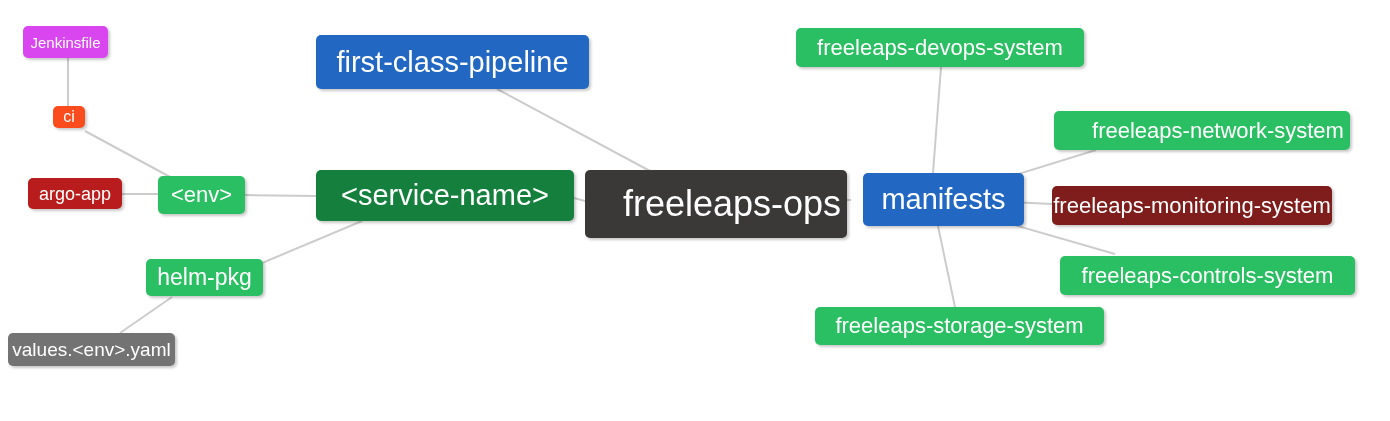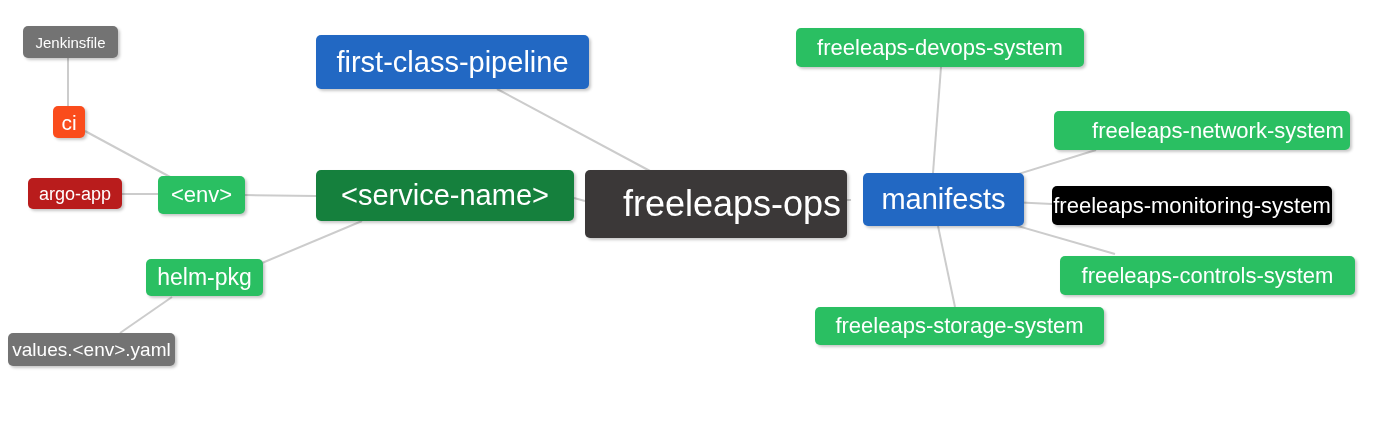--- a/index.html
+++ b/index.html
@@ -52,29 +52,29 @@
       <line x1="497" y1="89" x2="650" y2="171" stroke="#cccccc" stroke-width="2"></line>
       <line x1="574" y1="198" x2="585" y2="201" stroke="#cccccc" stroke-width="2"></line>
       <line x1="847" y1="200" x2="851" y2="200" stroke="#cccccc" stroke-width="2"></line>
       <line x1="933" y1="173" x2="941" y2="67" stroke="#cccccc" stroke-width="2"></line>
       <line x1="1012" y1="176" x2="1096" y2="150" stroke="#cccccc" stroke-width="2"></line>
       <line x1="1012" y1="202" x2="1052" y2="204" stroke="#cccccc" stroke-width="2"></line>
       <line x1="1011" y1="224" x2="1115" y2="254" stroke="#cccccc" stroke-width="2"></line>
       <line x1="938" y1="226" x2="955" y2="307" stroke="#cccccc" stroke-width="2"></line>
     </svg>
   <div id="node-layer">
-      <div class="node" style="left: 23px; top: 26px; width: 95px; height: 32px; font-size: 15px; background: #737373; color: rgb(255, 255, 255);">Jenkinsfile</div>
-      <div class="node" style="left: 53px; top: 106px; width: 32px; height: 32px; font-size: 21px; background: rgb(250, 76, 28); color: rgb(255, 255, 255);">ci</div>
+      <div class="node" style="left: 23px; top: 26px; width: 85px; height: 32px; font-size: 15px; background: #d946ef; color: rgb(255, 255, 255);">Jenkinsfile</div>
+      <div class="node" style="left: 53px; top: 106px; width: 32px; height: 22px; font-size: 16px; background: rgb(250, 76, 28); color: rgb(255, 255, 255);">ci</div>
       <div class="node" style="left: 28px; top: 178px; width: 94px; height: 31px; font-size: 18px; background: #b91c1c; color: rgb(255, 255, 255);">argo-app</div>
       <div class="node" style="left: 158px; top: 176px; width: 87px; height: 38px; font-size: 22px; background: rgb(42, 191, 98); color: rgb(255, 255, 255); text-align: center;">&lt;env&gt;</div>
       <div class="node" style="left: 146px; top: 259px; width: 117px; height: 37px; font-size: 23px; background: rgb(42, 191, 98); color: rgb(255, 255, 255);">helm-pkg</div>
       <div class="node" style="left: 8px; top: 333px; width: 167px; height: 33px; font-size: 19px; background: #737373; color: rgb(255, 255, 255);">values.&lt;env&gt;.yaml</div>
       <div class="node" style="left: 316px; top: 35px; width: 273px; height: 54px; font-size: 29px; background: rgb(34, 104, 195); color: rgb(255, 255, 255);">first-class-pipeline</div>
       <div class="node" style="left: 316px; top: 170px; width: 258px; height: 51px; font-size: 29px; background: #15803d; color: rgb(255, 255, 255);">&lt;service-name&gt;</div>
       <div class="node" style="left: 585px; top: 170px; width: 262px; height: 68px; font-size: 36px; background: rgb(59, 56, 56); color: rgb(255, 255, 255); padding-left: 32px;">freeleaps-ops</div>
       <div class="node" style="left: 851px; top: 173px; width: 161px; height: 53px; font-size: 29px; background: rgb(34, 104, 195); color: rgb(255, 255, 255); margin-left: 12px;">manifests</div>
       <div class="node" style="left: 796px; top: 28px; width: 288px; height: 39px; font-size: 22px; background: rgb(42, 191, 98); color: rgb(255, 255, 255);">freeleaps-devops-system</div>
       <div class="node" style="left: 1054px; top: 111px; width: 296px; height: 39px; font-size: 22px; background: rgb(42, 191, 98); color: rgb(255, 255, 255); padding-left: 32px;">freeleaps-network-system</div>
-      <div class="node" style="left: 1052px; top: 186px; width: 280px; height: 39px; font-size: 22px; background: #000000; color: rgb(255, 255, 255); text-align: right;">freeleaps-monitoring-system</div>
+      <div class="node" style="left: 1052px; top: 186px; width: 280px; height: 39px; font-size: 22px; background: #7f1d1d; color: rgb(255, 255, 255); text-align: right;">freeleaps-monitoring-system</div>
       <div class="node" style="left: 1060px; top: 256px; width: 295px; height: 39px; font-size: 22px; background: rgb(42, 191, 98); color: rgb(255, 255, 255);">freeleaps-controls-system</div>
       <div class="node" style="left: 815px; top: 307px; width: 289px; height: 38px; font-size: 22px; background: rgb(42, 191, 98); color: rgb(255, 255, 255);">freeleaps-storage-system</div>
     </div>
 </div>
 
 </body></html>

